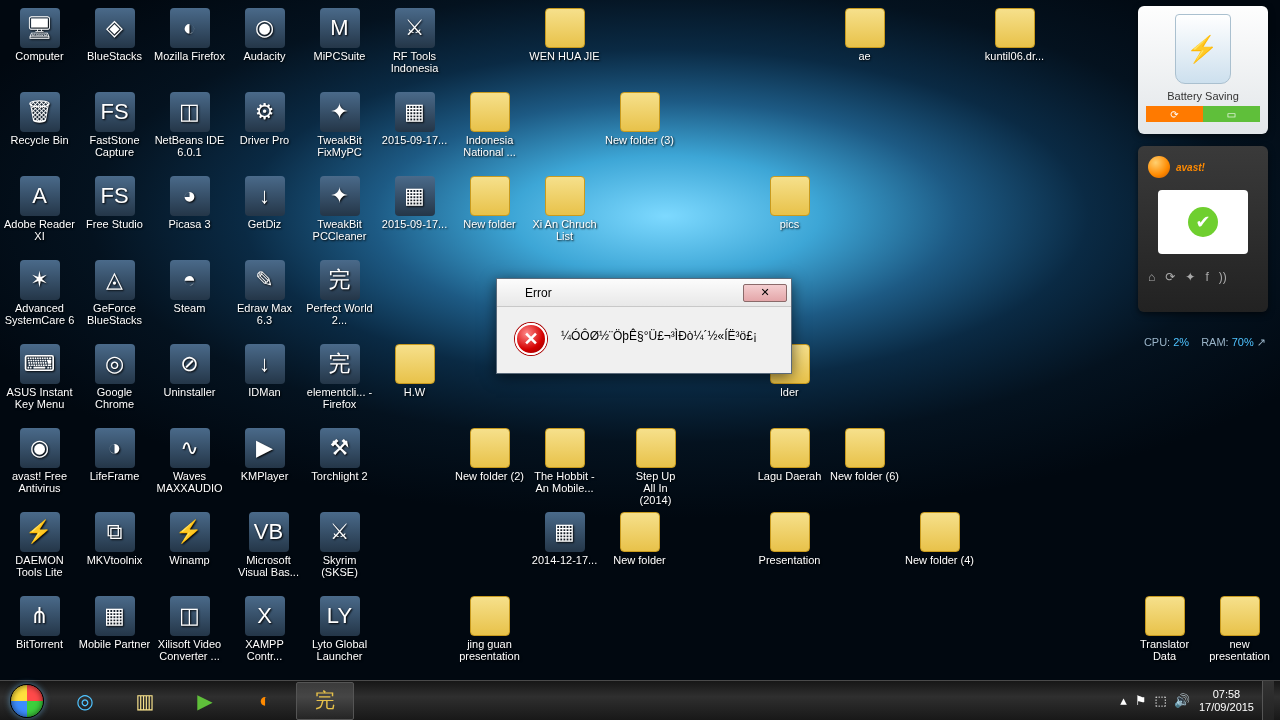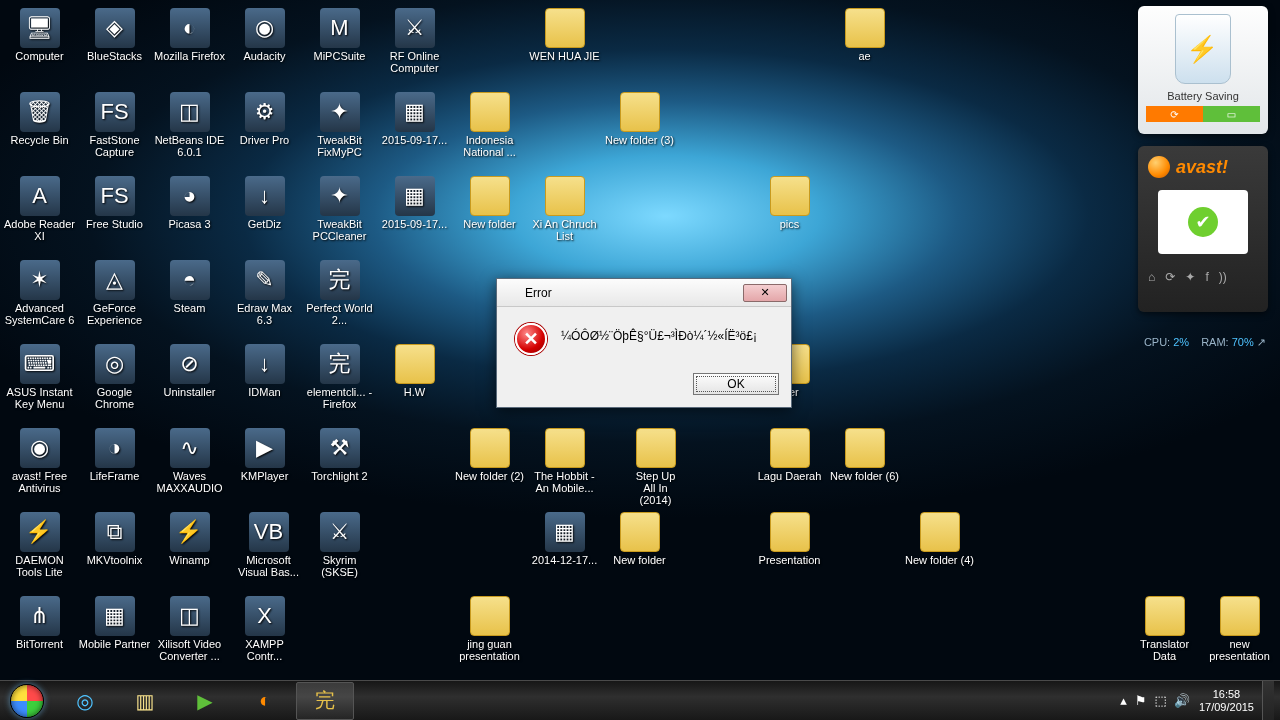--- a/index.html
+++ b/index.html
@@ -76,21 +76,21 @@
 }
 .batt .lbl { font-size: 11px; color: #333; margin-top: 6px; }
 .batt .bar { width: 114px; height: 16px; display: flex; margin-top: 4px; }
 .batt .bar div:first-child { flex:0 0 50%; background:#ff7a00; display:flex;align-items:center;justify-content:center;font-size:10px;color:#fff;}
 .batt .bar div:last-child { flex:1; background:#5fbf3a; display:flex;align-items:center;justify-content:center;font-size:10px;color:#fff;}
 
 .avast {
   top: 146px; width: 130px; height: 166px; background: linear-gradient(#3a3a3a,#222);
   box-shadow: 0 2px 6px rgba(0,0,0,.6); padding: 10px; color: #ddd;
 }
-.avast .logo { display:flex;align-items:center;gap:6px;color:#ff8a00;font-weight:bold;font-style:italic;font-size:18px; }
+.avast .logo { display:flex;align-items:center;gap:6px;color:#ff8a00;font-weight:bold;font-style:italic;font-size:10px; }
 .avast .logo .ball{width:22px;height:22px;border-radius:50%;background:radial-gradient(circle at 35% 30%,#ffd070,#ff8a00 60%,#c55700);}
 .avast .laptop {
   margin: 12px auto 0; width: 90px; height: 64px; background:#fff;border-radius:4px;
   display:flex;align-items:center;justify-content:center;position:relative;
 }
 .avast .laptop .chk{width:30px;height:30px;border-radius:50%;background:#6fcf2f;display:flex;align-items:center;justify-content:center;color:#fff;font-size:18px;}
 .avast .mini{display:flex;gap:10px;margin-top:16px;font-size:12px;color:#aaa;}
 
 .sysinfo {
   position:absolute; right: 14px; top: 336px; font-size: 11px; color:#9ab4c8;
@@ -145,29 +145,33 @@
       <div class="di" style="grid-area: 1 / 4;">
         <div class="pic app">◉</div>
         <span>Audacity</span>
       </div>
       <div class="di" style="grid-area: 1 / 5;">
         <div class="pic app">M</div>
         <span>MiPCSuite</span>
       </div>
       <div class="di" style="grid-area: 1 / 6;">
         <div class="pic app">⚔</div>
-        <span>RF Online Computer</span>
+        <span>RF Tools Indonesia</span>
       </div>
       <div class="di" style="grid-area: 1 / 8;">
         <div class="pic folder"></div>
         <span>WEN HUA JIE</span>
       </div>
       <div class="di" style="grid-area: 1 / 12;">
         <div class="pic folder"></div>
         <span>ae</span>
+      </div>
+      <div class="di" style="grid-area: 1 / 14;">
+        <div class="pic folder"></div>
+        <span>kuntil06.dr...</span>
       </div>
       <div class="di" style="grid-area: 2 / 1;">
         <div class="pic app">🗑</div>
         <span>Recycle Bin</span>
       </div>
       <div class="di" style="grid-area: 2 / 2;">
         <div class="pic app">FS</div>
         <span>FastStone Capture</span>
       </div>
       <div class="di" style="grid-area: 2 / 3;">
@@ -229,21 +233,21 @@
       <div class="di" style="grid-area: 3 / 11;">
         <div class="pic folder"></div>
         <span>pics</span>
       </div>
       <div class="di" style="grid-area: 4 / 1;">
         <div class="pic app">✶</div>
         <span>Advanced SystemCare 6</span>
       </div>
       <div class="di" style="grid-area: 4 / 2;">
         <div class="pic app">◬</div>
-        <span>GeForce Experience</span>
+        <span>GeForce BlueStacks</span>
       </div>
       <div class="di" style="grid-area: 4 / 3;">
         <div class="pic app">◓</div>
         <span>Steam</span>
       </div>
       <div class="di" style="grid-area: 4 / 4;">
         <div class="pic app">✎</div>
         <span>Edraw Max 6.3</span>
       </div>
       <div class="di" style="grid-area: 4 / 5;">
@@ -362,20 +366,24 @@
         <div class="pic app">▦</div>
         <span>Mobile Partner</span>
       </div>
       <div class="di" style="grid-area: 8 / 3;">
         <div class="pic app">◫</div>
         <span>Xilisoft Video Converter ...</span>
       </div>
       <div class="di" style="grid-area: 8 / 4;">
         <div class="pic app">X</div>
         <span>XAMPP Contr...</span>
+      </div>
+      <div class="di" style="grid-area: 8 / 5;">
+        <div class="pic app">LY</div>
+        <span>Lyto Global Launcher</span>
       </div>
       <div class="di" style="grid-area: 8 / 16;">
         <div class="pic folder"></div>
         <span>Translator Data</span>
       </div>
       <div class="di" style="grid-area: 8 / 7;">
         <div class="pic folder"></div>
         <span>jing guan presentation</span>
       </div>
       <div class="di" style="grid-area: 8 / 17;">
@@ -388,23 +396,20 @@
     <div class="titlebar">
       <span>Error</span>
       <div class="closebtn">
           <span>✕</span>
         </div>
     </div>
     <div class="body">
       <div class="erricon">✕</div>
       <div style="padding-top:6px;">¼ÓÔØ½¨ÖþÊ§°Ü£¬³ÌÐò¼´½«ÍË³ö£¡</div>
     </div>
-    <div class="footer">
-      <button class="okbtn">OK</button>
-    </div>
   </div>
 
   <div class="gadget batt">
     <div class="trash">⚡</div>
     <div class="lbl">Battery Saving</div>
     <div class="bar">
       <div>⟳</div>
       <div>▭</div>
     </div>
   </div>
@@ -444,18 +449,18 @@
       <div class="tb-btn active" style="color: rgb(232, 194, 74);">完</div>
     </div>
   <div class="tray">
     <div class="icons" id="trayicons">
         <span>▴</span>
         <span>⚑</span>
         <span>⬚</span>
         <span>🔊</span>
       </div>
     <div class="clock">
-      <div>16:58</div>
+      <div>07:58</div>
       <div>17/09/2015</div>
     </div>
     <div class="showdt"></div>
   </div>
 </div>
 
 </body></html>

